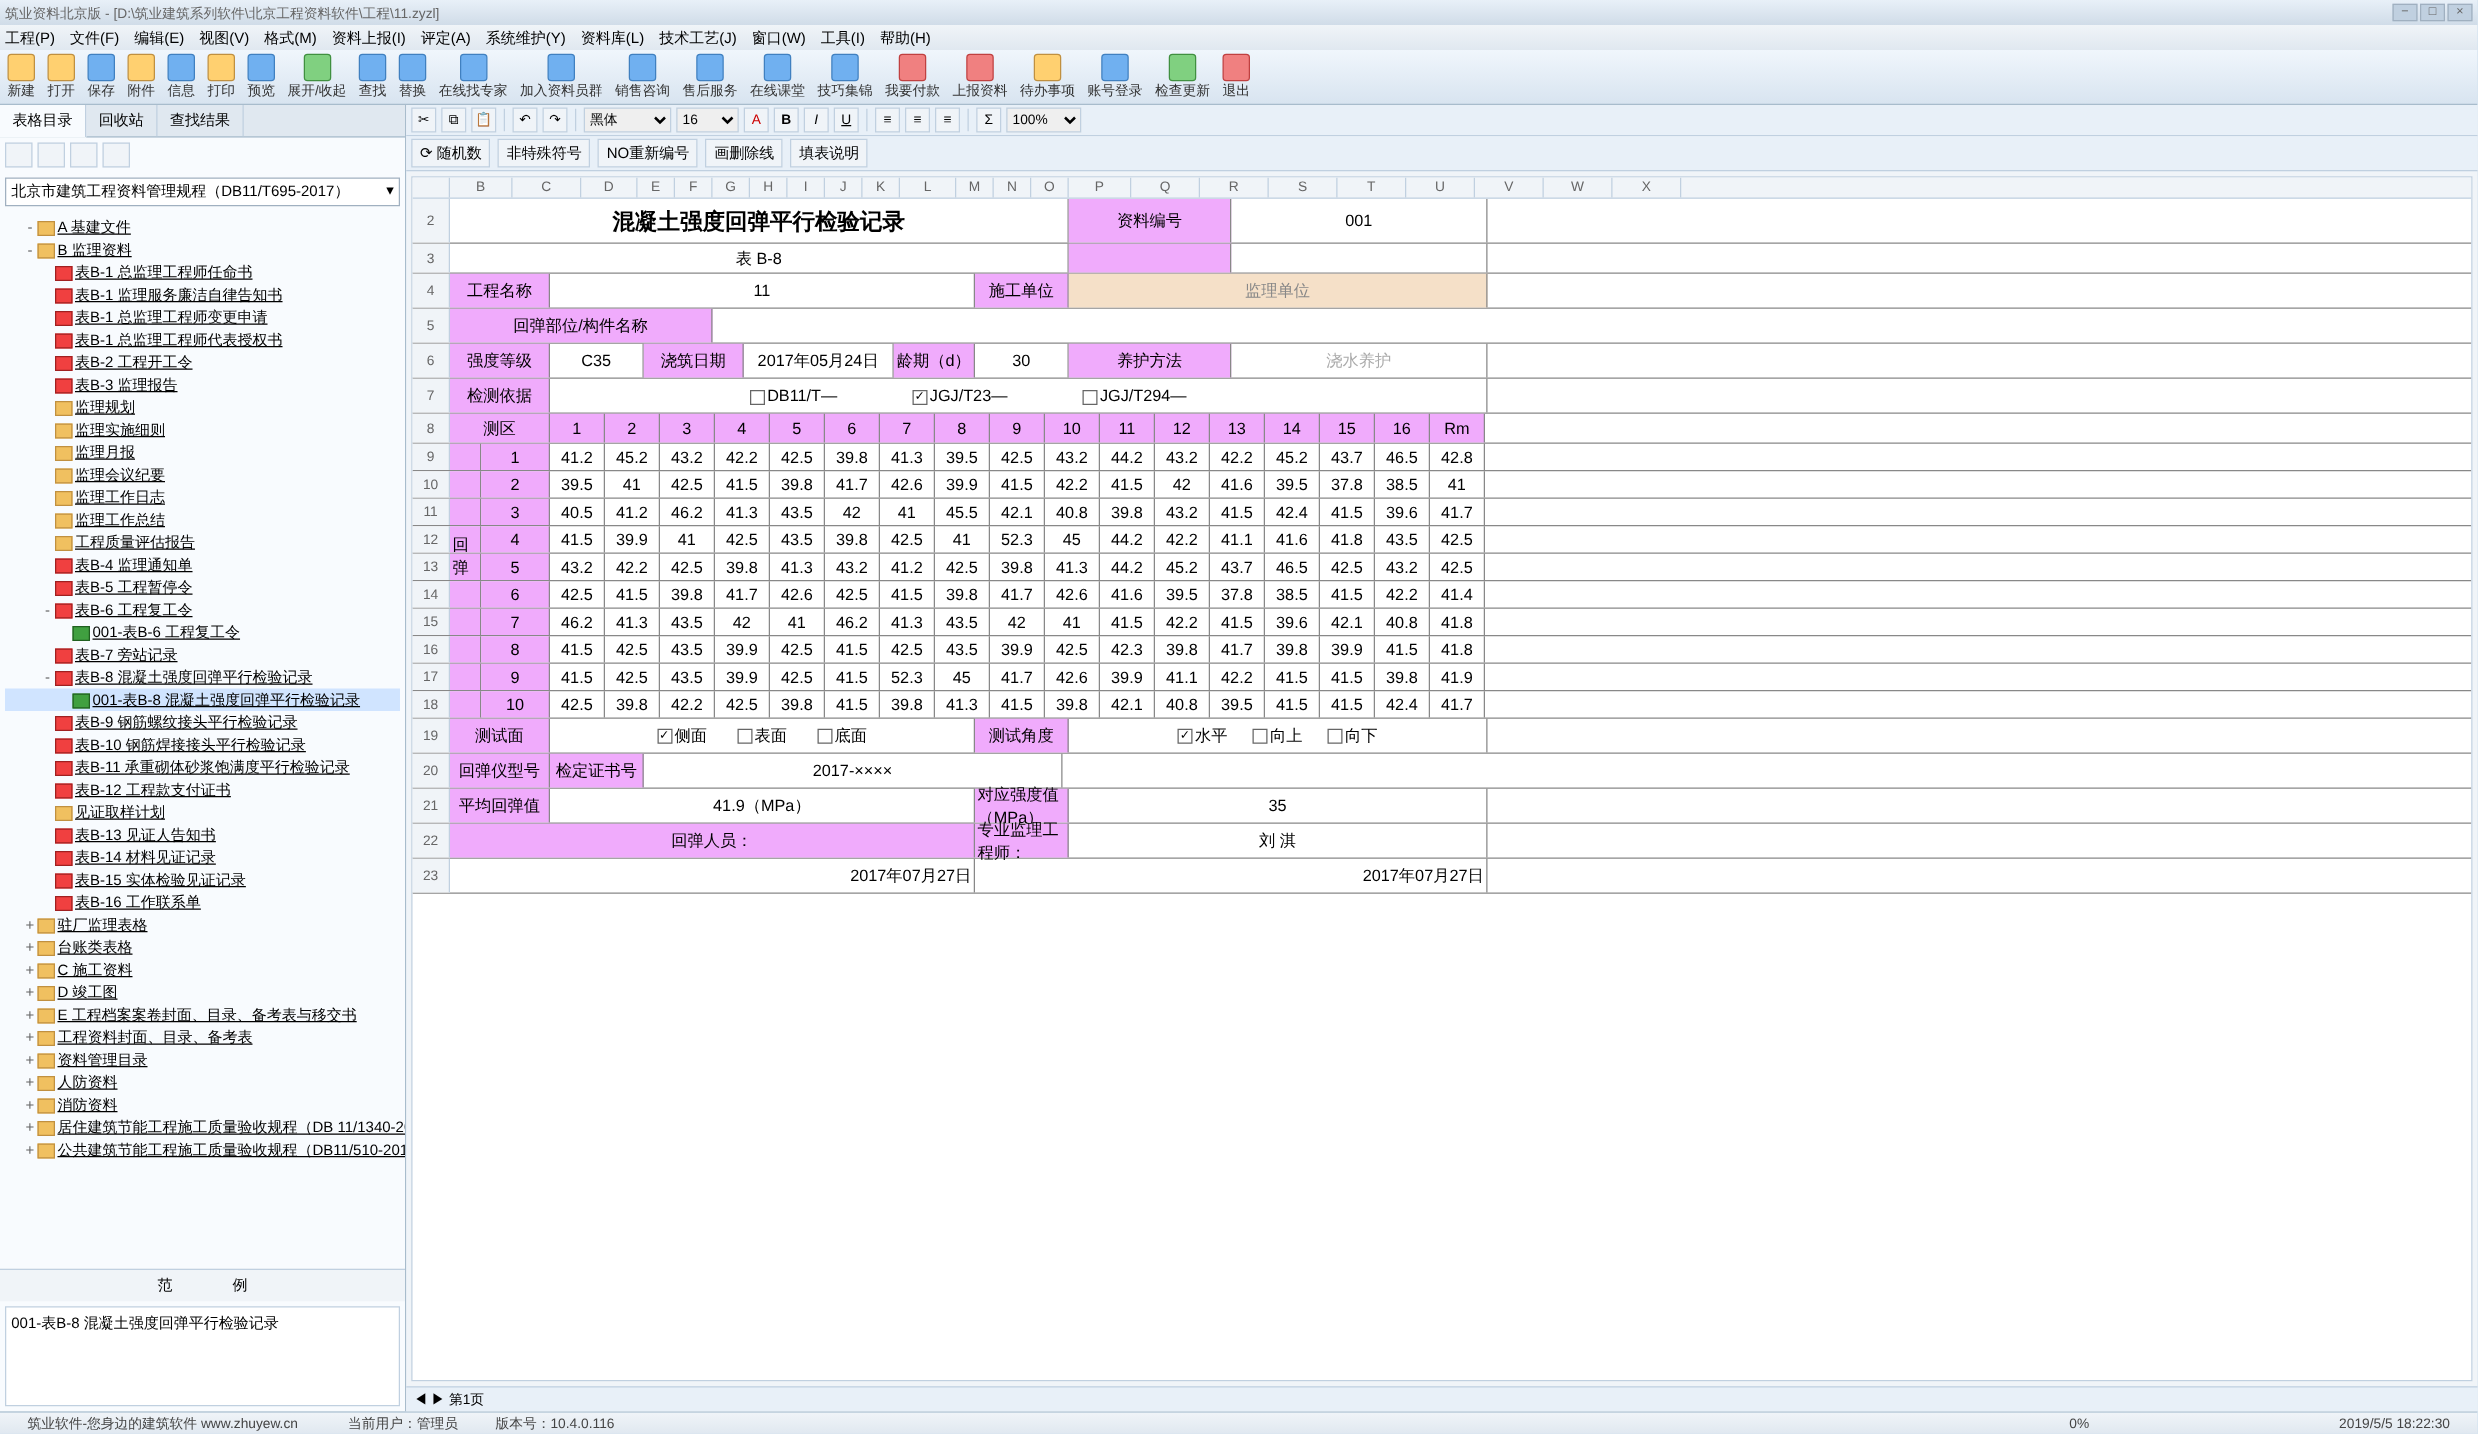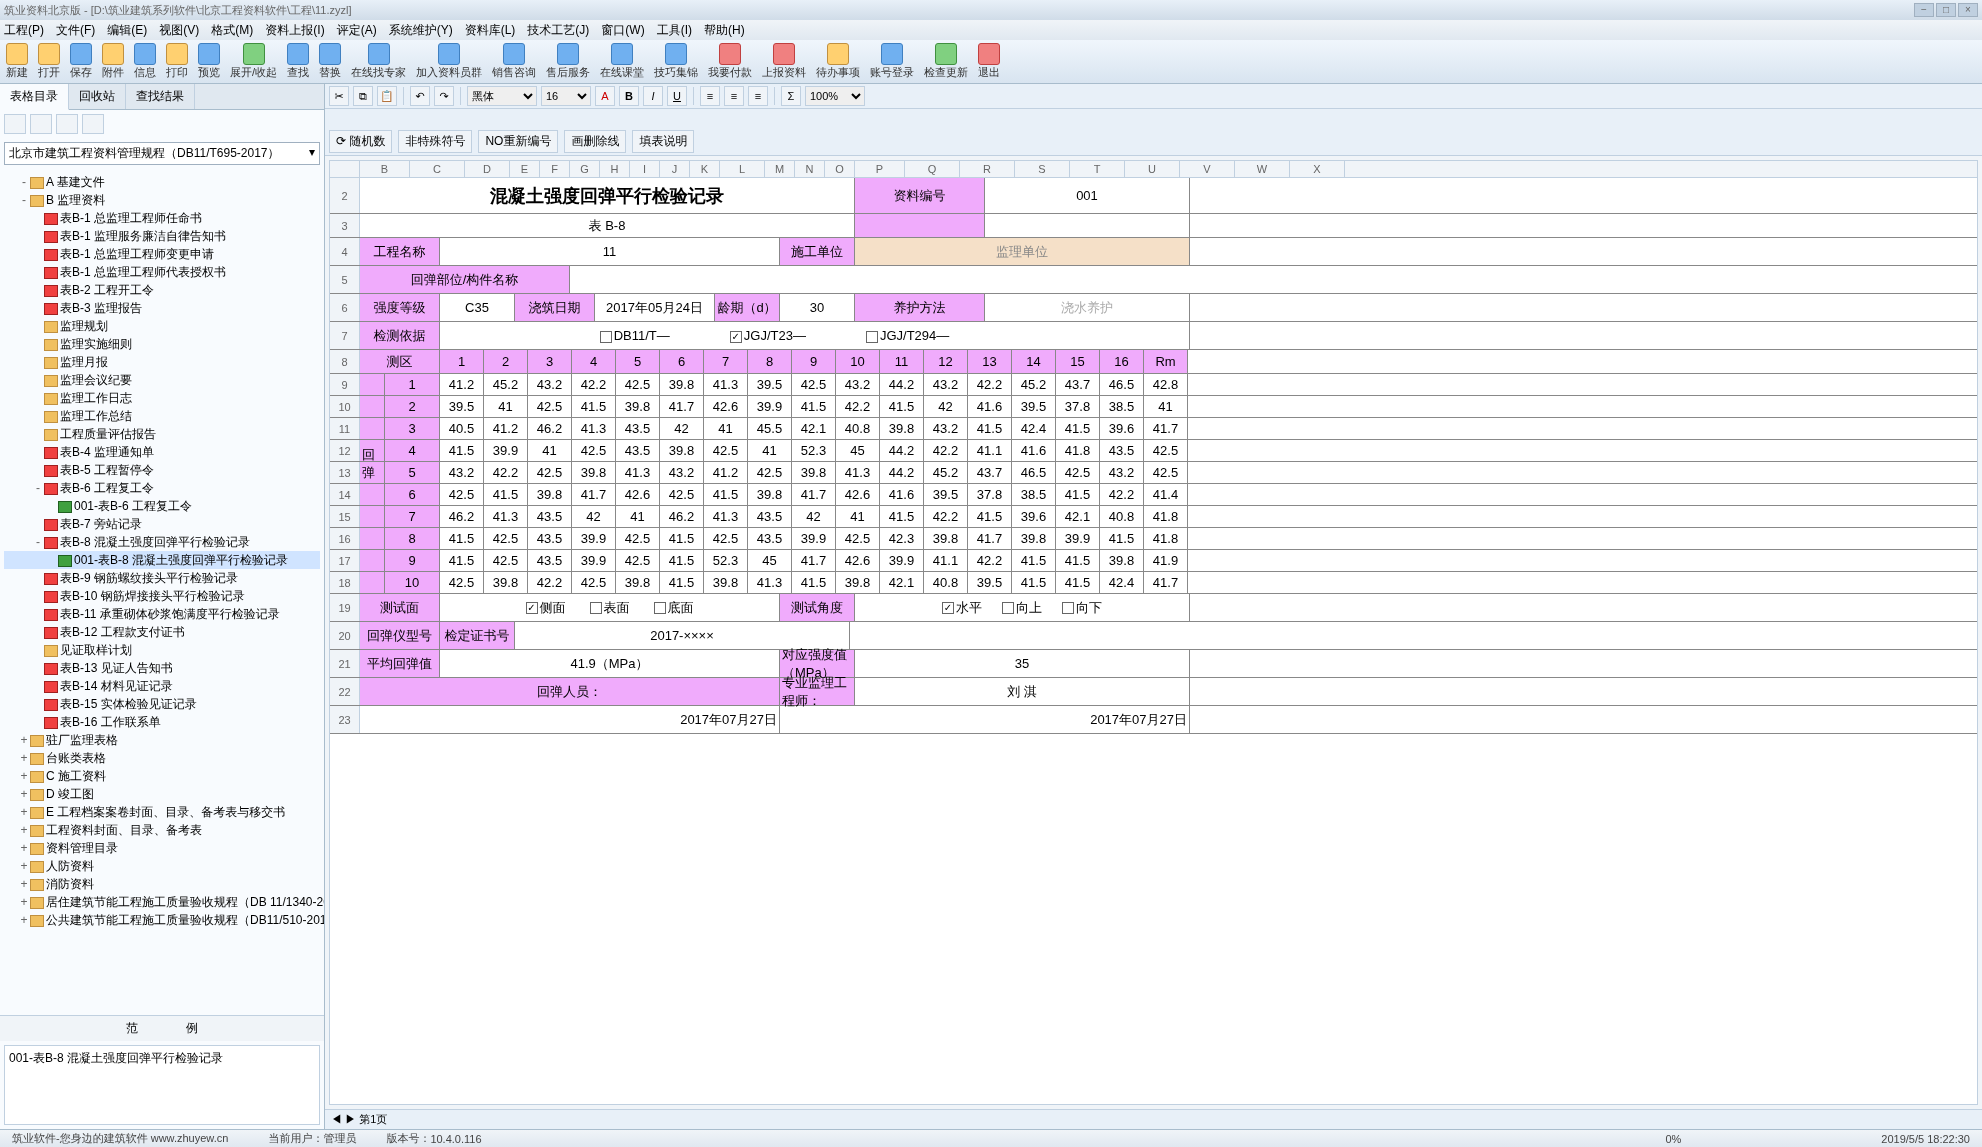--- a/index.html
+++ b/index.html
@@ -17,47 +17,47 @@
 .tbitem .ico.r { background:#f08080; border-color:#c04040; }
 .content { display:flex; height:calc(100% - 102px); }
 .sidebar { width:325px; background:#f8fbfe; border-right:1px solid #a8bccc; display:flex; flex-direction:column; }
 .tabstrip { display:flex; background:#e0e8f0; border-bottom:1px solid #a8bccc; }
 .tab { padding:4px 10px; font-size:12px; cursor:pointer; border-right:1px solid #c0d0e0; }
 .tab.active { background:#f8fbfe; border-bottom:1px solid #f8fbfe; margin-bottom:-1px; }
 .treeactions { padding:4px; display:flex; gap:4px; }
 .treeactions .ta { width:22px; height:20px; background:#f0f4f8; border:1px solid #c0d0e0; cursor:pointer; }
 .combo { margin:4px; border:1px solid #a0b0c0; background:#fff; padding:2px 4px; font-size:12px; display:flex; }
 .combo span:first-child { flex:1; }
-.tree { flex:1; overflow:auto; padding:4px; font-size:12px; line-height:1.5; }
+.tree { flex:1; overflow:auto; padding:4px; font-size:12px; line-height:1.5;text-decoration:underline; }
 .tree .nd { white-space:nowrap; cursor:pointer; padding:0 2px; }
 .tree .nd.sel { background:#d0e4ff; }
 .tree .exp { display:inline-block; width:12px; text-align:center; color:#666; }
 .tree .fico { display:inline-block; width:14px; height:12px; vertical-align:middle; margin-right:2px; }
 .tree .fico.fold { background:#f0c060; border:1px solid #c09040; }
 .tree .fico.x { background:#f04040; border:1px solid #a02020; }
 .tree .fico.xl { background:#40a040; border:1px solid #206020; }
 .tree .i1 { padding-left:14px; } .tree .i2 { padding-left:28px; } .tree .i3 { padding-left:42px; }
 .example { border-top:1px solid #c0d0e0; padding:4px; font-size:12px; text-align:center; background:#f0f4f8; }
 .exlist { height:80px; background:#fff; border:1px solid #c0d0e0; margin:4px; padding:4px; font-size:12px; text-align:left; }
 .main { flex:1; background:#f0f4f8; display:flex; flex-direction:column; }
 .edittb { display:flex; align-items:center; padding:2px 4px; background:#e8f0f8; border-bottom:1px solid #c0d0e0; gap:4px; font-size:11px; flex-wrap:wrap; }
 .edittb .btn { width:20px; height:20px; background:#f0f4f8; border:1px solid #c0d0e0; cursor:pointer; text-align:center; line-height:18px; }
 .edittb select,.edittb input { border:1px solid #c0d0e0; font-size:11px; height:20px; }
 .edittb .sep { width:1px; height:18px; background:#c0d0e0; margin:0 2px; }
 .edittb2 { display:flex; align-items:center; padding:2px 4px; background:#e8f0f8; border-bottom:1px solid #c0d0e0; gap:6px; font-size:12px; }
-.edittb2 .lbtn { padding:2px 6px; background:#f0f4f8; border:1px solid #c0d0e0; cursor:pointer;margin-top:19px; }
+.edittb2 .lbtn { padding:2px 6px; background:#f0f4f8; border:1px solid #c0d0e0; cursor:pointer; }
 .sheet { flex:1; overflow:auto; background:#fff; margin:4px; border:1px solid #c0d0e0; }
 .colhdr { display:flex; background:#f0f4f8; border-bottom:1px solid #c0d0e0; position:sticky; top:0; }
 .colhdr .ch { border-right:1px solid #c0d0e0; text-align:center; font-size:11px; padding:2px 0; color:#666; }
 .rownum { width:30px; background:#f0f4f8; border-right:1px solid #c0d0e0; text-align:center; font-size:11px; color:#666; display:flex; align-items:center; justify-content:center; }
 .formrow { display:flex; border-bottom:1px solid #888; }
 .formrow .cell { border-right:1px solid #888; display:flex; align-items:center; justify-content:center; font-size:13px; padding:2px; }
 .formrow .lbl { background:#f0abfc; }
 .formrow .lbl2 { background:#f5e0c8; color:#888; }
-.statusbar { height:18px; background:linear-gradient(#f0f4f8,#e0e8f0); border-top:1px solid #a8bccc; display:flex; align-items:center; padding:0 12px; font-size:11px; color:#444; }
+.statusbar { height:18px; background:linear-gradient(#f0f4f8,#e0e8f0); border-top:1px solid #a8bccc; display:flex; align-items:center; padding:0 22px; font-size:11px; color:#444; }
 .statusbar .sp { flex:1; }
 .chk { display:inline-block; width:12px; height:12px; border:1px solid #666; vertical-align:middle; margin-right:2px; background:#fff; text-align:center; line-height:10px; font-size:10px; }
 </style>
 </head>
 <body>
 
 <div class="titlebar">
   <span>筑业资料北京版 - [D:\筑业建筑系列软件\北京工程资料软件\工程\11.zyzl]</span>
   <span class="spacer"></span>
   <span class="winbtn">−</span>

